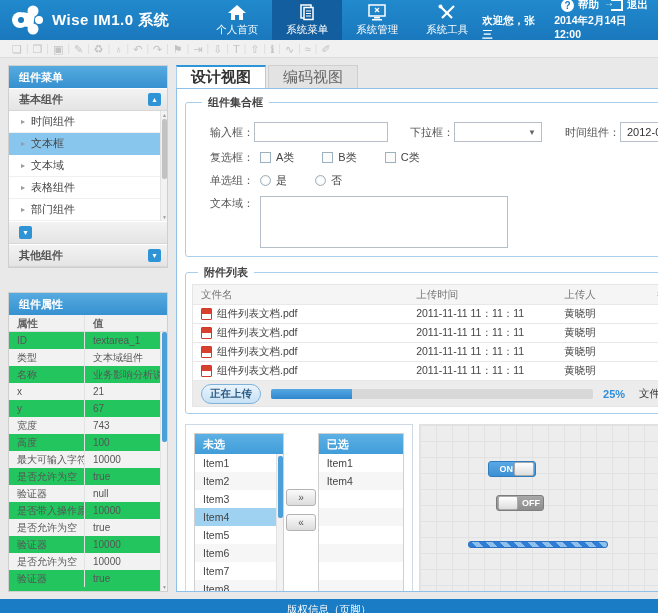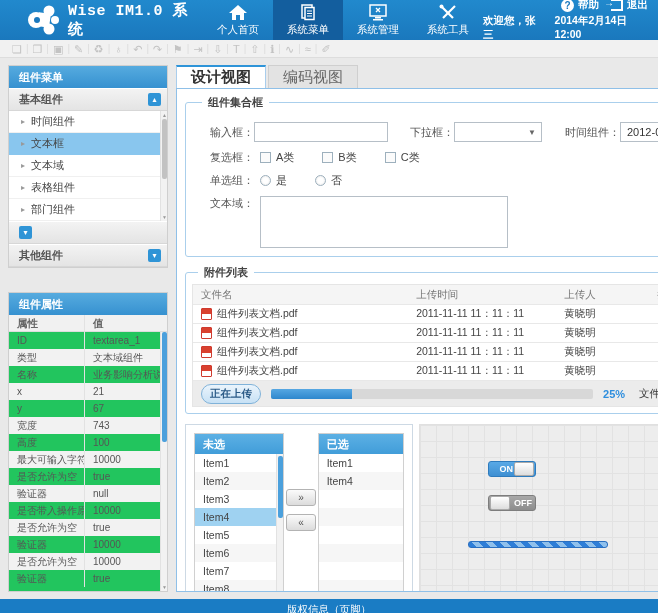--- a/index.html
+++ b/index.html
@@ -1,21 +1,21 @@
 <!DOCTYPE html>
 <html><head>
 <meta charset="utf-8">
 <style>
   * { margin:0; padding:0; box-sizing:border-box; }
   html,body { width:658px; height:613px; overflow:hidden;
     font-family:"Liberation Sans","DejaVu Sans",sans-serif; background:#e9e9e9; }
 
   
   .hdr { height:40px; background:linear-gradient(#2189cd,#1a78bd); display:flex; align-items:stretch; color:#fff; }
-  .brand { display:flex; align-items:center; padding-left:26px; width:218px;font-family:Liberation Mono, monospace; }
+  .brand { display:flex; align-items:center; padding-left:10px; width:218px; }
   .brand svg { flex:0 0 auto; }
   .brand-title { font-size:15px; font-weight:bold; margin-left:8px; letter-spacing:.5px; }
   .nav { display:flex; }
   .nav-item { width:70px; display:flex; flex-direction:column; align-items:center; justify-content:center; cursor:pointer; }
   .nav-item.active { background:#135e9e; }
   .nav-item svg { width:20px; height:17px; }
   .nav-label { font-size:10.5px; margin-top:2px; white-space:nowrap; }
   .hdr-right { margin-left:auto; display:flex; flex-direction:column; justify-content:center; align-items:flex-end; padding-right:10px; font-size:10.5px; }
   .hdr-right-row { display:flex; align-items:center; gap:12px; }
   .hdr-link { display:flex; align-items:center; gap:4px; cursor:pointer; font-weight:bold; }
@@ -112,21 +112,21 @@
   .tbtn { width:30px; height:17px; background:linear-gradient(#fbfbfb,#dcdcdc); border:1px solid #b3b3b3; border-radius:3px; color:#555; font-size:10px; line-height:15px; text-align:center; cursor:pointer; }
   .rbox { width:88px; }
 
   .gpanel { flex:1; height:180px; position:relative; background-color:#ededed;
     background-image:linear-gradient(#e2e2e2 1px,transparent 1px),linear-gradient(90deg,#e2e2e2 1px,transparent 1px);
     background-size:16px 16px; border:1px solid #e0e0e0; }
   .toggle { position:absolute; width:48px; height:16px; border-radius:3px; display:flex; align-items:center; cursor:pointer; font-size:9px; font-weight:bold; color:#fff; }
   .toggle .knob { width:20px; height:14px; margin:0 1px; background:linear-gradient(#fff,#ddd); border:1px solid #aaa; border-radius:2px; }
   .toggle.on { left:68px; top:36px; background:linear-gradient(#59a9e6,#3e8fd2); border:1px solid #2e7bbd; }
   .toggle.on .lbl { flex:1; text-align:right; }
-  .toggle.off { left:68px; top:70px; background:linear-gradient(#a8a8a8,#8d8d8d); border:1px solid #7d7d7d; }
+  .toggle.off { left:76px; top:70px; background:linear-gradient(#a8a8a8,#8d8d8d); border:1px solid #7d7d7d; }
   .toggle.off .lbl { flex:1; text-align:center; }
   .stripebar { position:absolute; left:48px; top:116px; width:140px; height:7px; border-radius:3px; border:1px solid #2a6fc0;
     background:repeating-linear-gradient(45deg,#2e7ed8 0 5px,#8fc0ec 5px 10px); }
 
   
   .ftr { height:21px; background:#1a7cc4; color:#fff; font-size:10.5px; text-align:center; line-height:21px; margin-top:7px; }
 </style>
 </head>
 <body>
 

